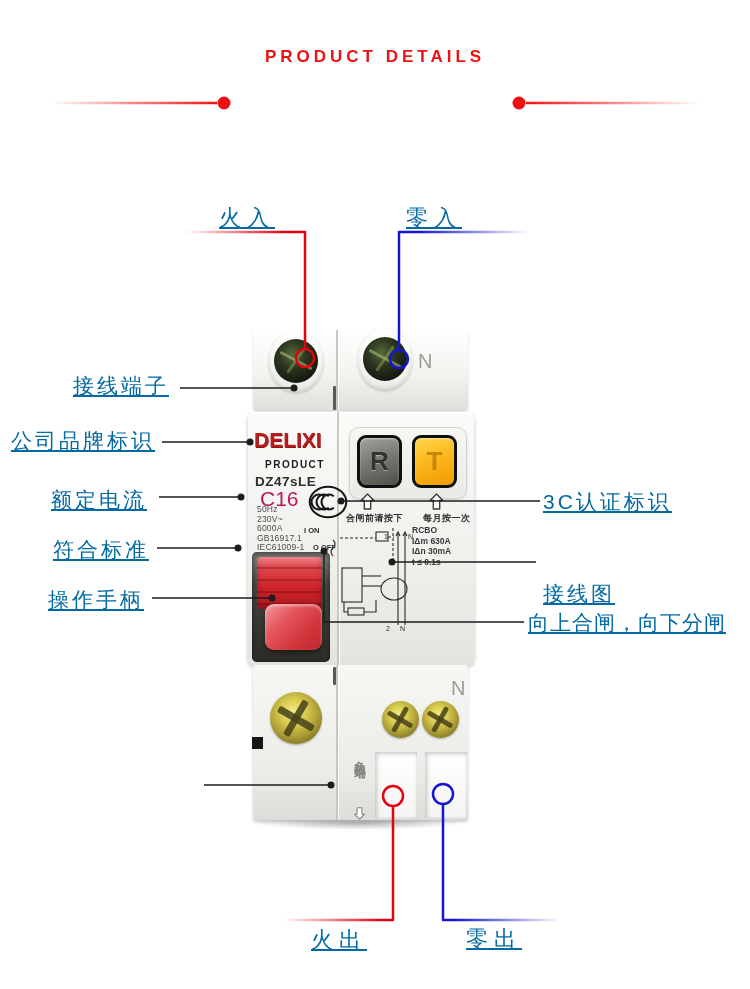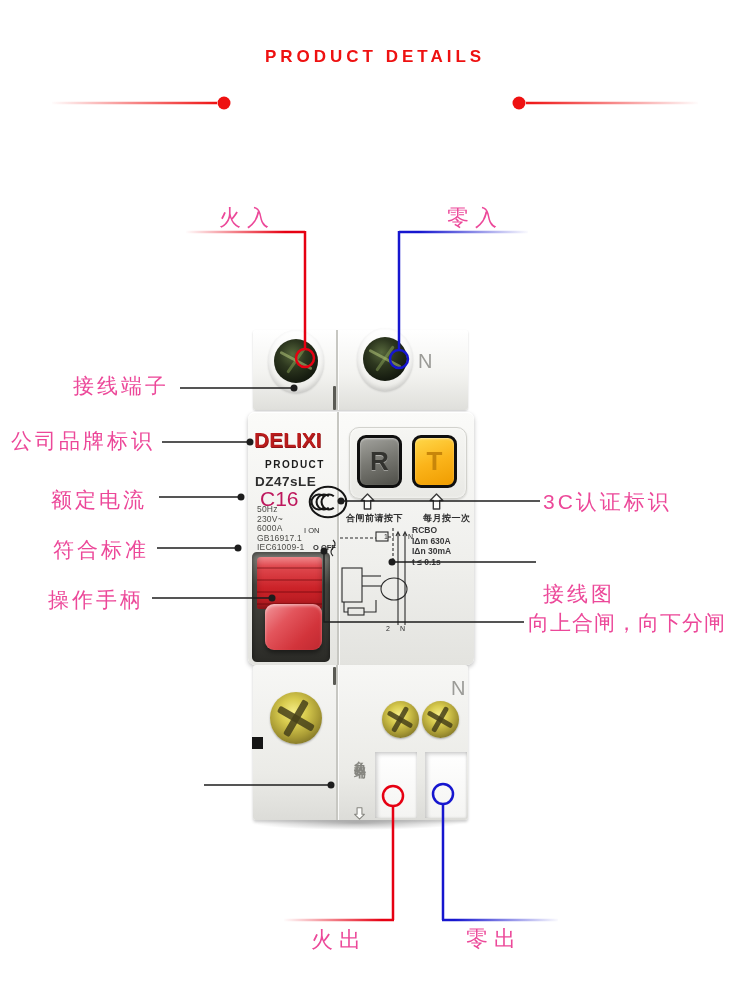--- a/index.html
+++ b/index.html
@@ -4,23 +4,23 @@
 <style>
   html,body{margin:0;padding:0;background:#fff;}
   .page{position:relative;width:750px;height:989px;background:#fff;overflow:hidden;
         font-family:"Liberation Sans",sans-serif;}
   
   .eyebrow{position:absolute;left:0;right:0;top:47px;text-align:center;
            font-size:17px;font-weight:bold;letter-spacing:4px;color:#ee1111;}
   .title{position:absolute;left:0;right:0;top:70px;text-align:center;
          font-size:45px;font-weight:bold;letter-spacing:5px;color:#ee1111;}
   
-  .lb{position:absolute;font-size:21px;letter-spacing:3px;color:#ec4899;white-space:nowrap;z-index:6;}
+  .lb{position:absolute;font-size:21px;letter-spacing:3px;color:#0369a1;white-space:nowrap;z-index:6;text-decoration:underline;}
   .lb-fire-in{left:219px;top:203px;}
-  .lb-neutral-in{left:447px;top:203px;}
+  .lb-neutral-in{left:406px;top:203px;}
   .lb-terminal{left:73px;top:372px;}
   .lb-brand{left:11px;top:427px;}
   .lb-rated{left:51px;top:486px;}
   .lb-standard{left:53px;top:536px;}
   .lb-handle{left:48px;top:586px;}
   .lb-shell{left:28px;top:771px;letter-spacing:2px;}
   .lb-ccc{left:543px;top:488px;}
   .lb-wiring{left:543px;top:550px;margin-top:30px;}
   .lb-direction{left:528px;top:609px;font-size:21px;letter-spacing:1px;}
   .lb-fire-out{left:311px;top:925px;}
@@ -63,21 +63,21 @@
   .n-top{left:170px;top:22px;} .n-bot{left:203px;top:349px;}
   
   .brand{left:6px;top:100px;font-size:21px;font-weight:900;color:#b91c1c;
          text-shadow:.5px .5px 0 #8d1216;letter-spacing:0;}
   .brand-sub{left:17px;top:131px;font-size:10px;font-weight:bold;letter-spacing:1.5px;color:#1c1c1c;}
   .model{left:7px;top:146px;font-size:13.5px;font-weight:bold;color:#2e2e2e;letter-spacing:.5px;}
   .rating{left:12px;top:159px;font-size:21px;color:#be185d;}
   .specs{left:9px;top:177px;font-size:8.5px;line-height:9.5px;font-weight:normal;color:#4c4c48;letter-spacing:.2px;}
   .specs div{position:static;}
   .ccc{left:60px;top:157px;width:40px;height:34px;}
-  .mk-on{left:56px;top:198px;font-size:7.5px;font-weight:normal;color:#2e2e2e;}
+  .mk-on{left:56px;top:198px;font-size:7.5px;font-weight:bold;color:#2e2e2e;}
   .mk-off{left:53px;top:215px;font-size:7.5px;font-weight:bold;color:#2e2e2e;margin-left:12px;}
   
   .handle-slot{left:4px;top:224px;width:78px;height:110px;border-radius:5px;
      background:linear-gradient(180deg,#83837d 0%,#45453f 30%,#2b2b27 100%);
      box-shadow:inset 0 2px 5px rgba(0,0,0,.55);}
   .handle-top{left:9px;top:229px;width:65px;height:52px;border-radius:4px 4px 2px 2px;
      background:repeating-linear-gradient(180deg,rgba(255,255,255,0) 0 10px,rgba(90,0,5,.3) 10px 12px),
                 linear-gradient(180deg,#f0888c 0%,#e04a50 18%,#cb2228 60%,#b21a20 100%);
      box-shadow:inset 0 -4px 6px rgba(0,0,0,.25);}
   .handle-knob{left:17px;top:276px;width:57px;height:46px;border-radius:9px;

